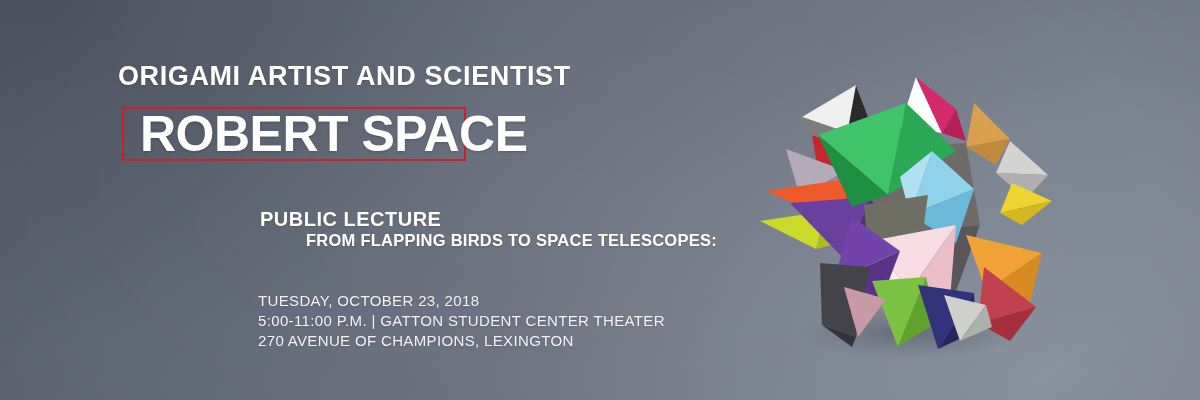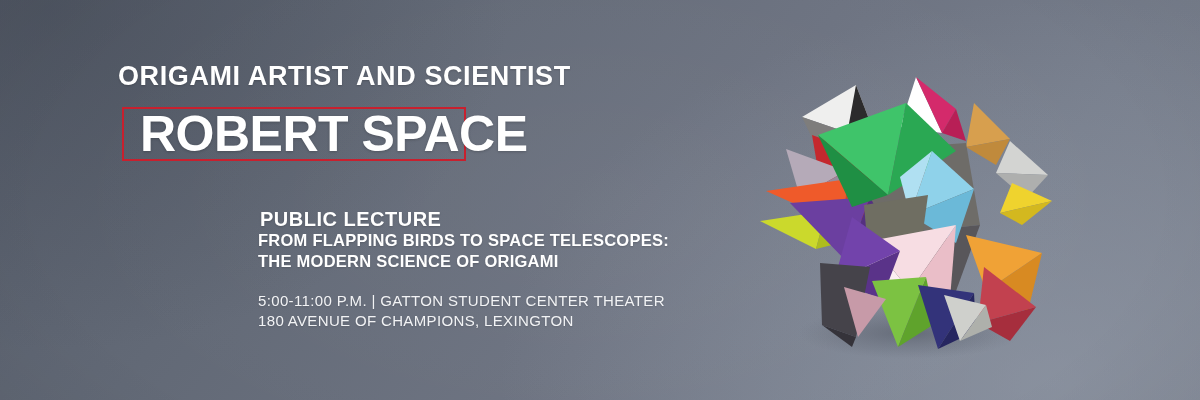--- a/index.html
+++ b/index.html
@@ -84,21 +84,21 @@
     position:absolute;
     left:258px; top:230px;
     color:#ffffff;
     font-size:16.5px;
     font-weight:bold;
     letter-spacing:0.25px;
     line-height:21px;
     white-space:nowrap;
     text-shadow:0 1px 2px rgba(0,0,0,0.16);
   }
-  #lecture-title div { white-space:nowrap; }
+  #lecture-title div { white-space:nowrap;margin-left:48px; }
 
   #details {
     position:absolute;
     left:258px; top:291px;
     color:#f2f3f5;
     font-size:15px;
     font-weight:normal;
     letter-spacing:0.35px;
     line-height:20px;
     white-space:nowrap;
@@ -126,26 +126,26 @@
     <div id="kicker">ORIGAMI ARTIST AND SCIENTIST</div>
 
     <div id="name-box"></div>
 
     <div id="name">ROBERT SPACE</div>
 
     <div id="lecture-label">PUBLIC LECTURE</div>
 
     <div id="lecture-title">
       <div>FROM FLAPPING BIRDS TO SPACE TELESCOPES:</div>
-      <div>THE MODERN SCIENCE OF ORIGAMI</div>
     </div>
 
     <div id="details">
+      <div>TUESDAY, OCTOBER 23, 2018</div>
       <div>5:00-11:00 P.M. | GATTON STUDENT CENTER THEATER</div>
-      <div>180 AVENUE OF CHAMPIONS, LEXINGTON</div>
+      <div>270 AVENUE OF CHAMPIONS, LEXINGTON</div>
     </div>
 
   </div>
 
   <div id="sculpture-wrap">
     <svg id="sculpture-svg" viewBox="0 0 300 310" xmlns="http://www.w3.org/2000/svg">
       <defs>
         <radialGradient id="shadowGrad" cx="50%" cy="50%" r="50%">
           <stop offset="0%" stop-color="#3f4450" stop-opacity="0.45"></stop>
           <stop offset="70%" stop-color="#515763" stop-opacity="0.16"></stop>

